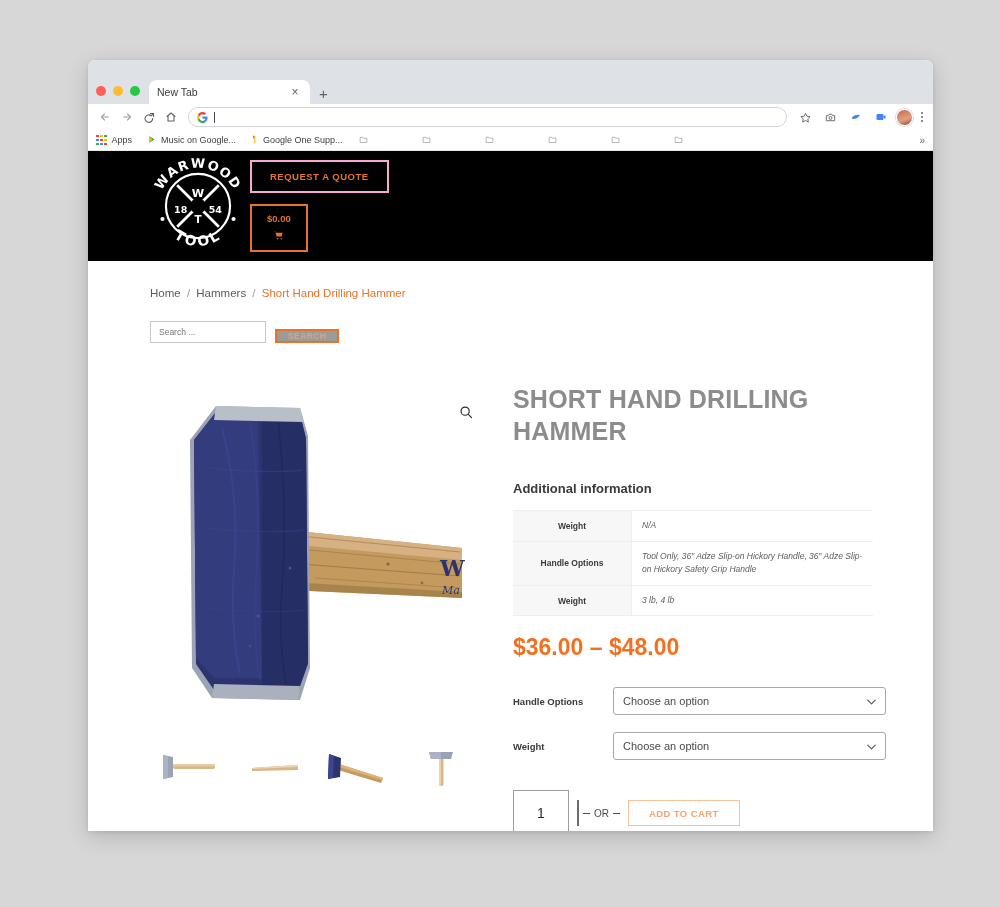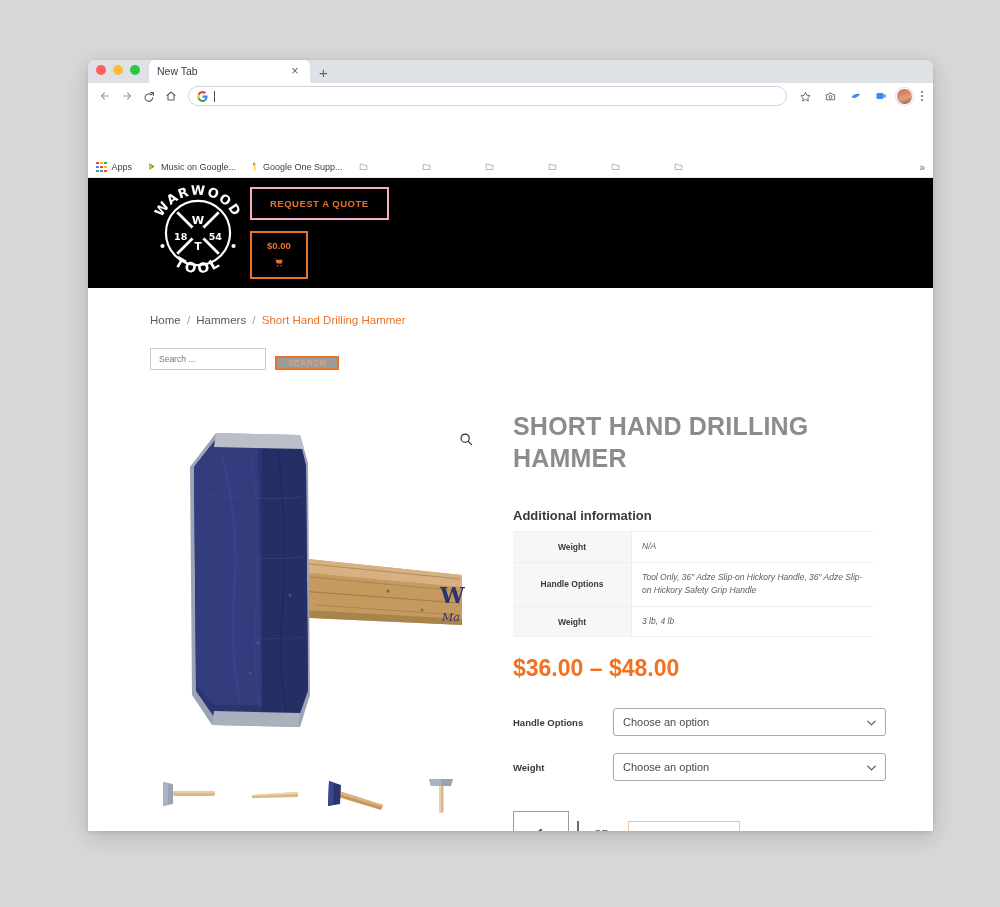--- a/index.html
+++ b/index.html
@@ -15,21 +15,21 @@
   .browser {
     position: absolute;
     left: 88px; top: 60px;
     width: 845px; height: 771px;
     background: #ffffff;
     border-radius: 7px 7px 0 0;
     box-shadow: 0 6px 22px rgba(0,0,0,0.16), 0 1px 4px rgba(0,0,0,0.10);
     overflow: hidden;
   }
   .tabstrip {
-    height: 23px;
+    height: 44px;
     background: #dee1e6;
     display: flex;
     align-items: flex-end;
     padding-left: 8px;
     position: relative;
   }
   .traffic { display:flex; align-items:center; gap:7px; padding-bottom:8px; padding-right:9px; }
   .dot { width: 10px; height: 10px; border-radius: 50%; }
   .dot.red { background:#ff5f57; }
   .dot.yellow { background:#febc2e; }
@@ -101,21 +101,20 @@
   .bookmarks {
     height: 20px;
     background: #ffffff;
     border-bottom: 1px solid #e6e8ea;
     display: flex;
     align-items: center;
     padding: 0 8px;
     font-size: 9px;
     color: #3c4043;
     position: relative;
-    margin-top: 48px;
   }
   .bm { display: flex; align-items: center; gap: 5px; margin-right: 16px; white-space: nowrap; }
   .bm-folder { color: #9aa0a6; }
   .apps-grid { display: grid; grid-template-columns: repeat(3, 2.5px); gap: 1.5px; }
   .apps-grid i { width: 2.5px; height: 2.5px; background: #4285f4; display: block; border-radius: 0.5px;}
   .apps-grid i:nth-child(1){background:#ea4335}.apps-grid i:nth-child(2){background:#fbbc05}
   .apps-grid i:nth-child(3){background:#34a853}.apps-grid i:nth-child(4){background:#4285f4}
   .apps-grid i:nth-child(5){background:#ea4335}.apps-grid i:nth-child(6){background:#fbbc05}
   .apps-grid i:nth-child(7){background:#34a853}.apps-grid i:nth-child(8){background:#4285f4}
   .apps-grid i:nth-child(9){background:#ea4335}
@@ -225,21 +224,21 @@
   .details { flex: 1; padding-top: 8px; }
   .product-title {
     font-size: 25px;
     line-height: 1.28;
     font-weight: 700;
     color: #8c8c8c;
     letter-spacing: 0.2px;
     margin: 0 0 34px 0;
     text-transform: uppercase;
   }
-  .addinfo-title { font-size: 13px; font-weight: 700; color: #3a3a3a; margin-bottom: 8px; }
+  .addinfo-title { font-size: 13px; font-weight: 700; color: #3a3a3a; margin-bottom: 14px; }
   table.addinfo { border-collapse: collapse; width: 360px; font-size: 8.5px; }
   table.addinfo tr { border-bottom: 1px solid #eeeeee; }
   table.addinfo tr:first-child { border-top: 1px solid #eeeeee; }
   table.addinfo th {
     background: #f7f7f7;
     font-weight: 700;
     color: #3a3a3a;
     text-align: center;
     padding: 8px 10px;
     width: 98px;

